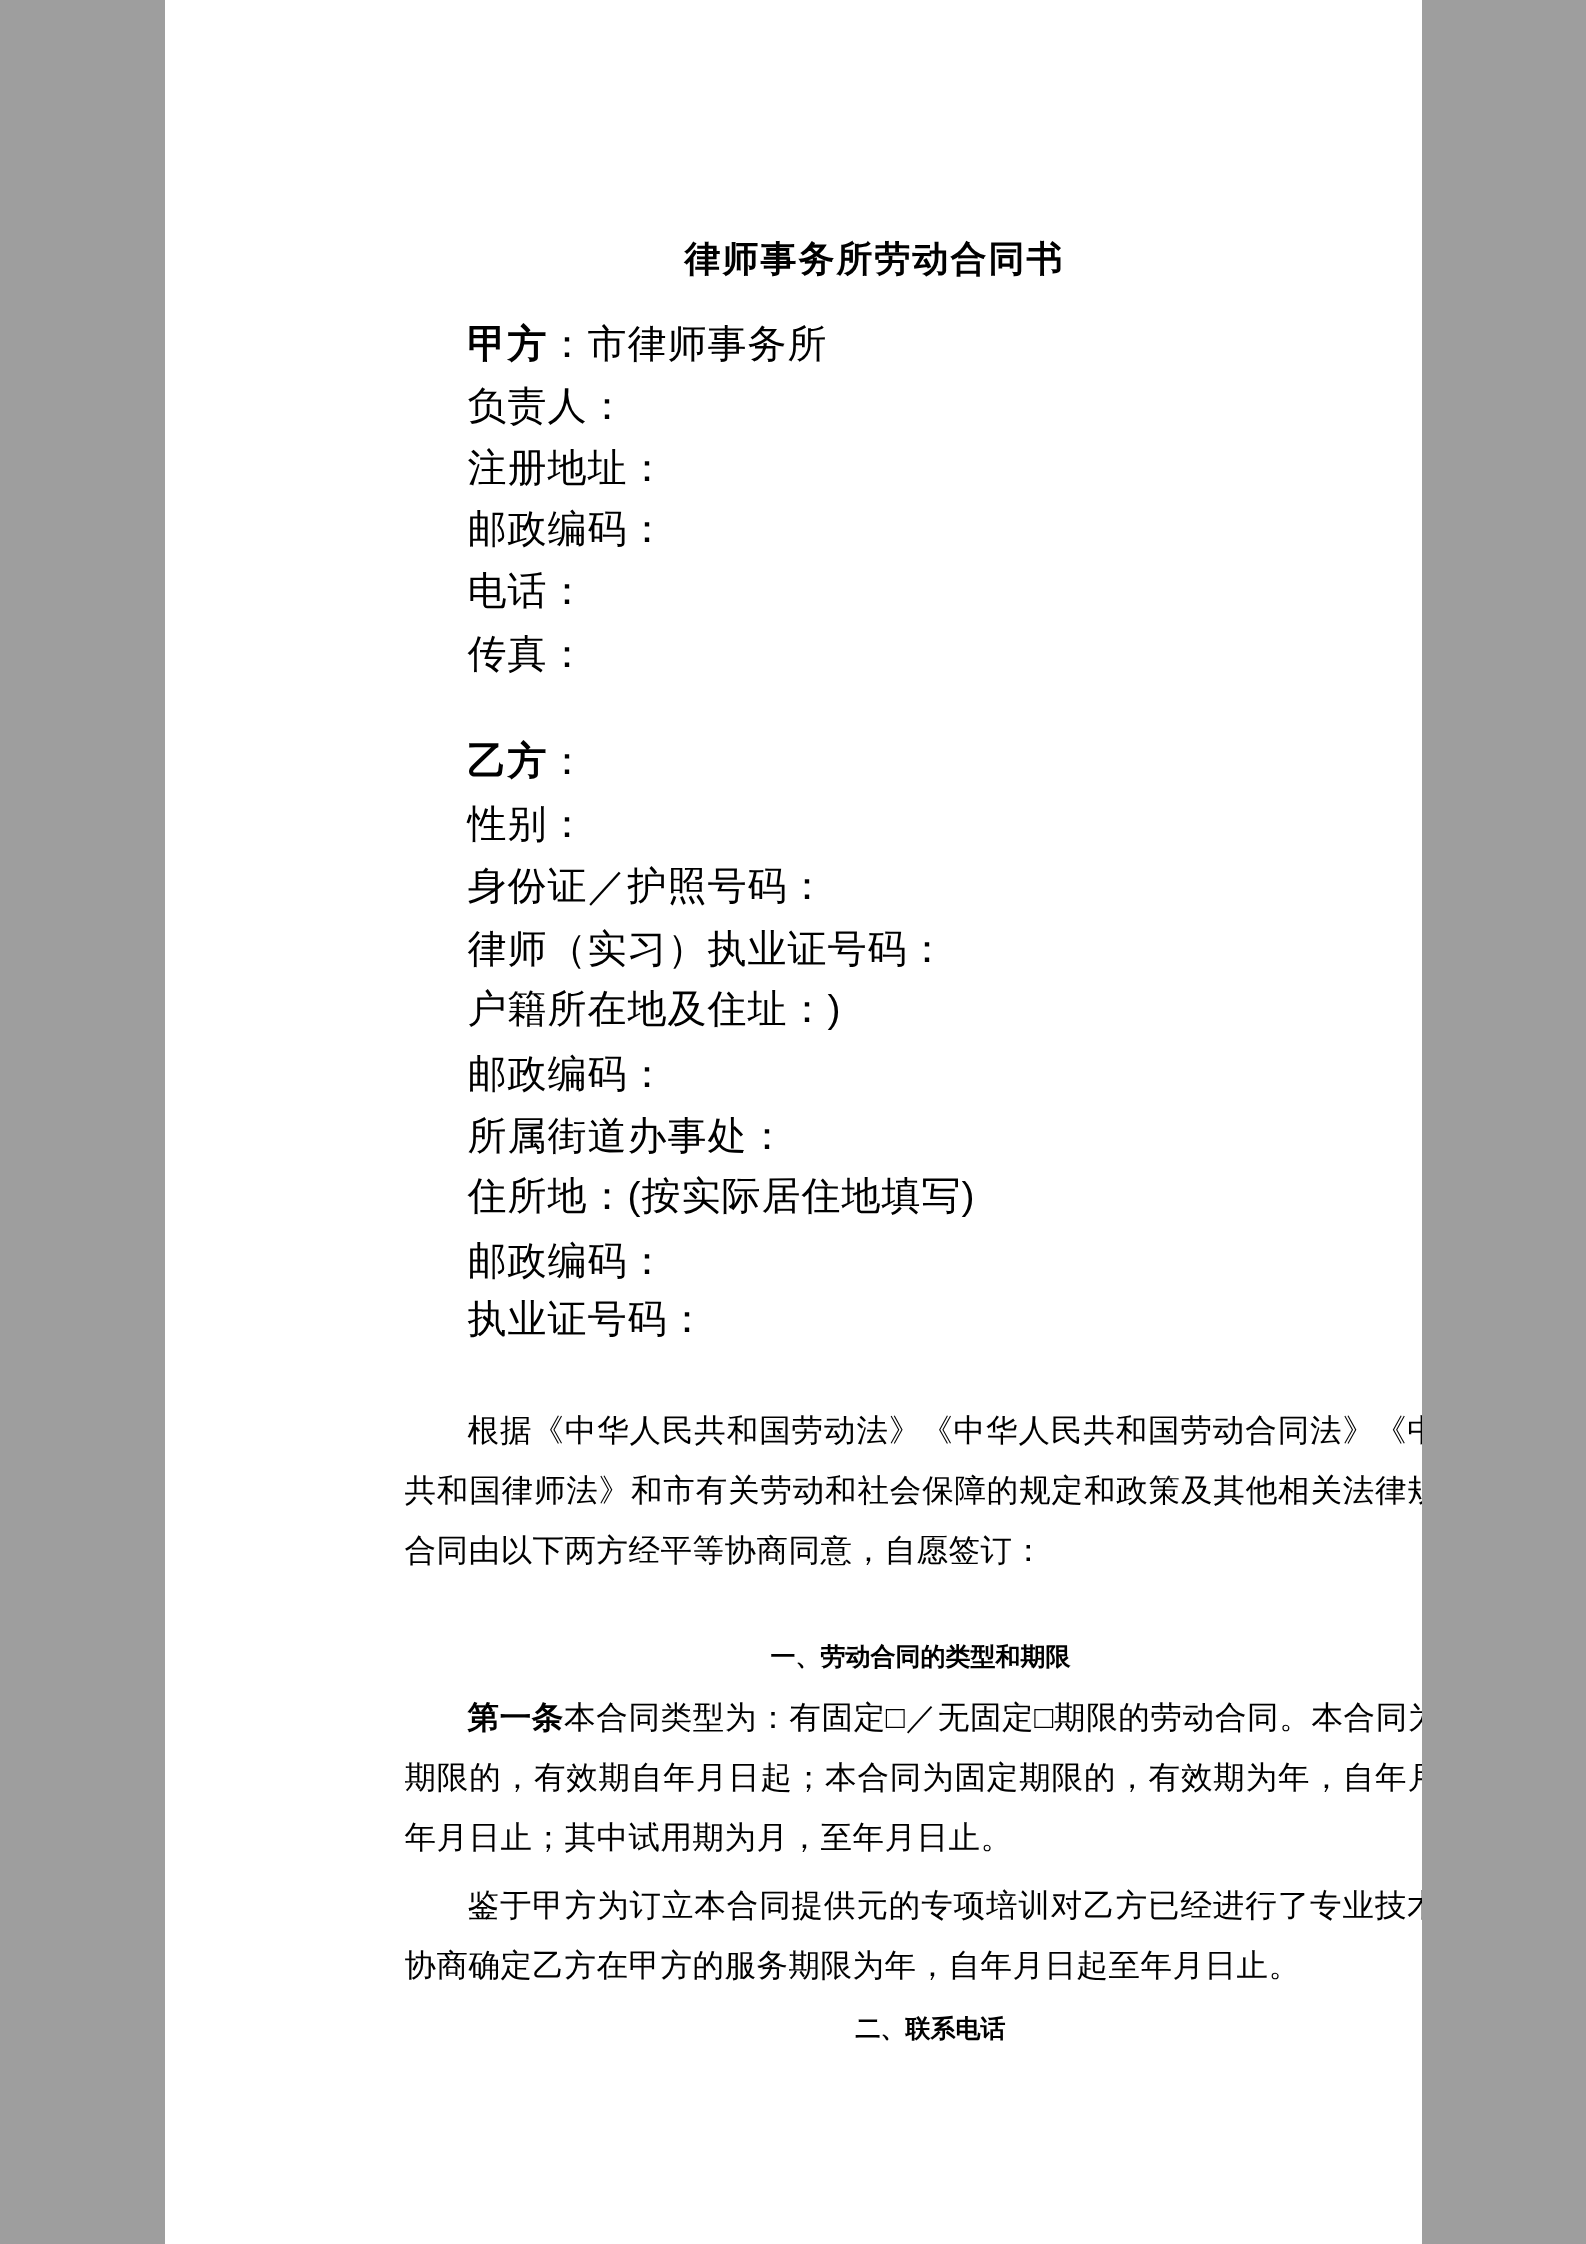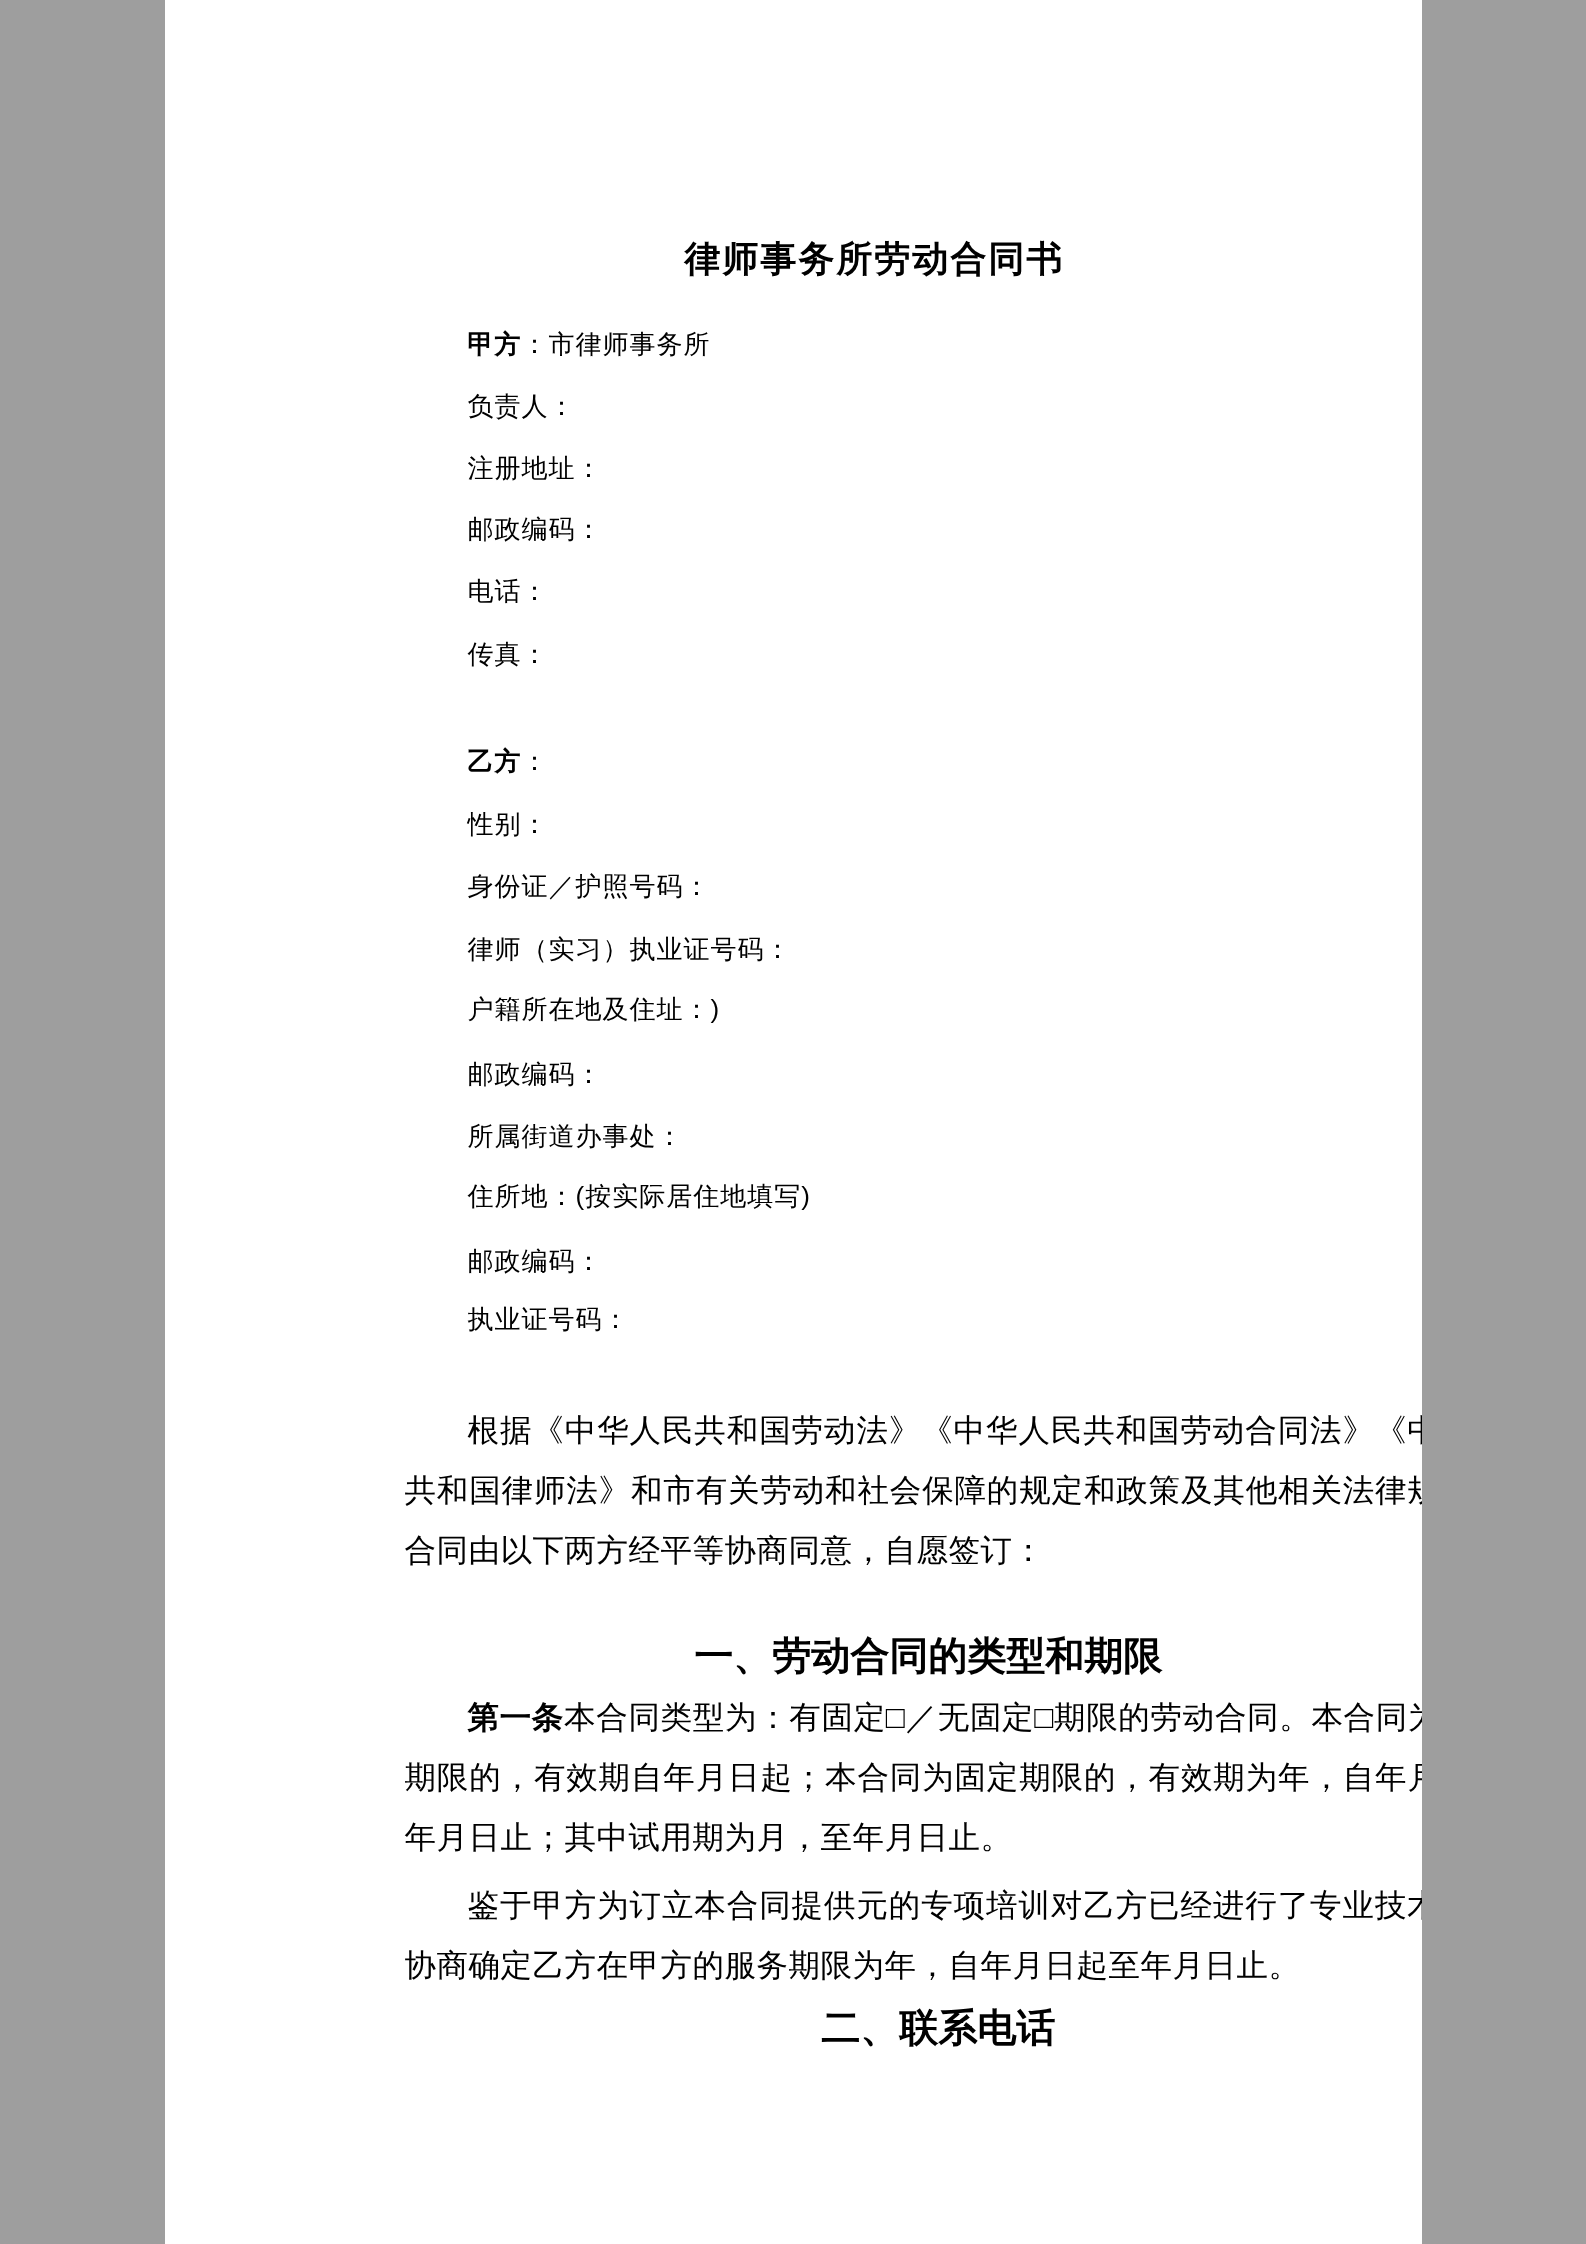--- a/index.html
+++ b/index.html
@@ -26,43 +26,43 @@
     text-align: center;
     font-size: 36px;
     font-weight: bold;
     line-height: 62px;
     letter-spacing: 2px;
     white-space: nowrap;
   }
   .line {
     position: absolute;
     left: 303px;
-    font-size: 26px;
+    font-size: 39px;
     line-height: 62px;
     white-space: nowrap;
     letter-spacing: 1px;
   }
   .b { font-weight: bold; }
   .para {
     position: absolute;
     left: 240px;
     width: 1132px;
     font-size: 31.5px;
     line-height: 60px;
     text-align: justify;
     text-indent: 63px;
     letter-spacing: 0.5px;
     font-family: Liberation Serif, serif;
   }
   .sec-heading {
     position: absolute;
-    left: 232px;
+    left: 224px;
     width: 1130px;
     text-align: center;
-    font-size: 39px;
+    font-size: 25px;
     font-weight: bold;
     line-height: 62px;
     white-space: nowrap;
   }
   .sec-heading.h1 { padding-right: 66px; }
   .sec-heading.h2 { padding-right: 46px; }
   .page-number {
     position: absolute;
     left: 1330px;
     top: 2078px;

